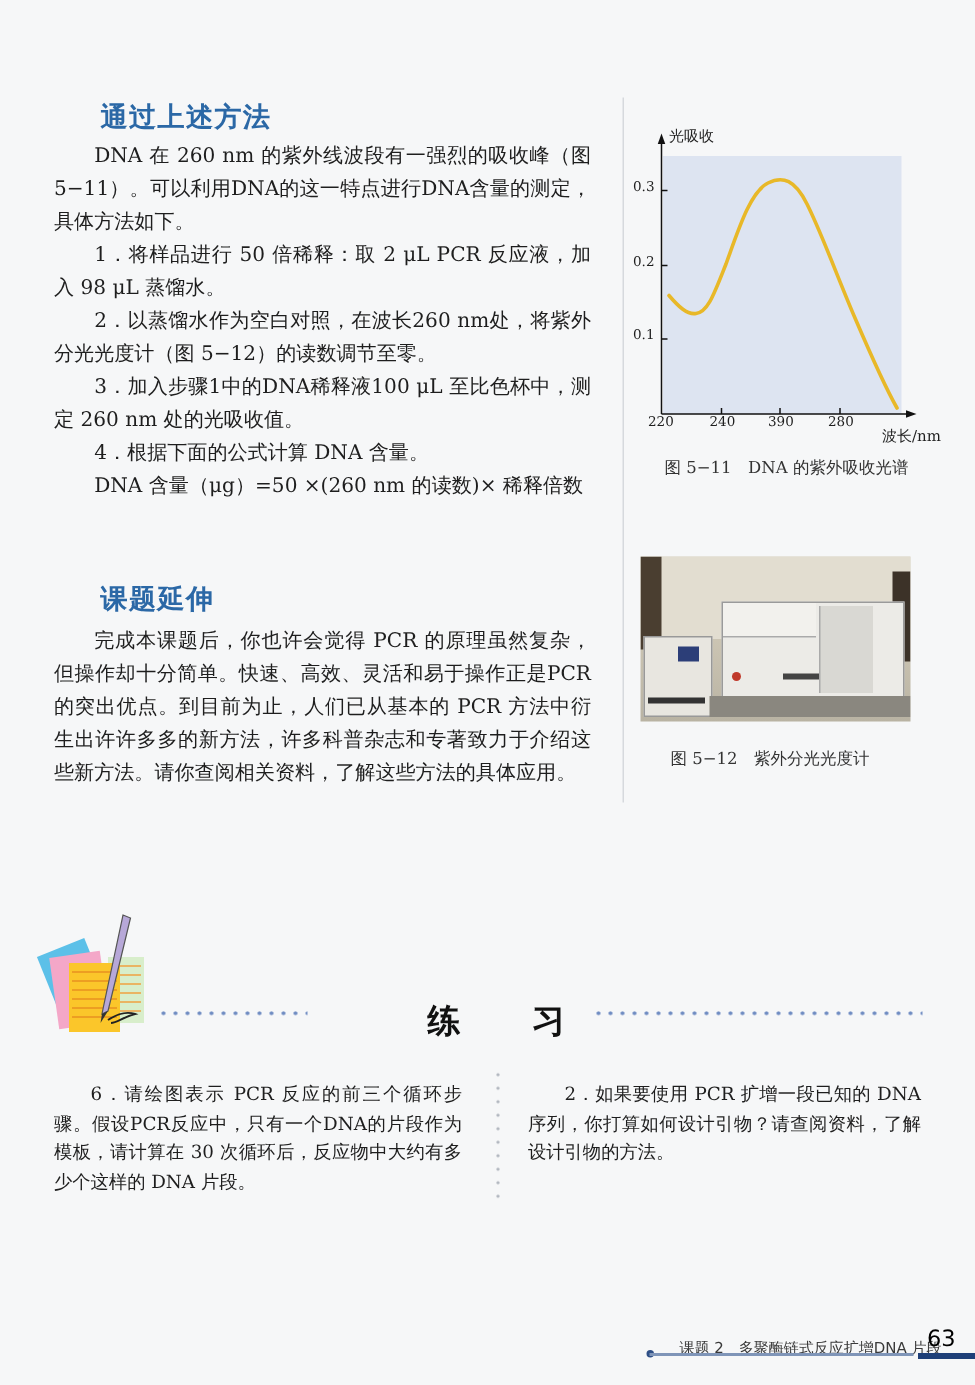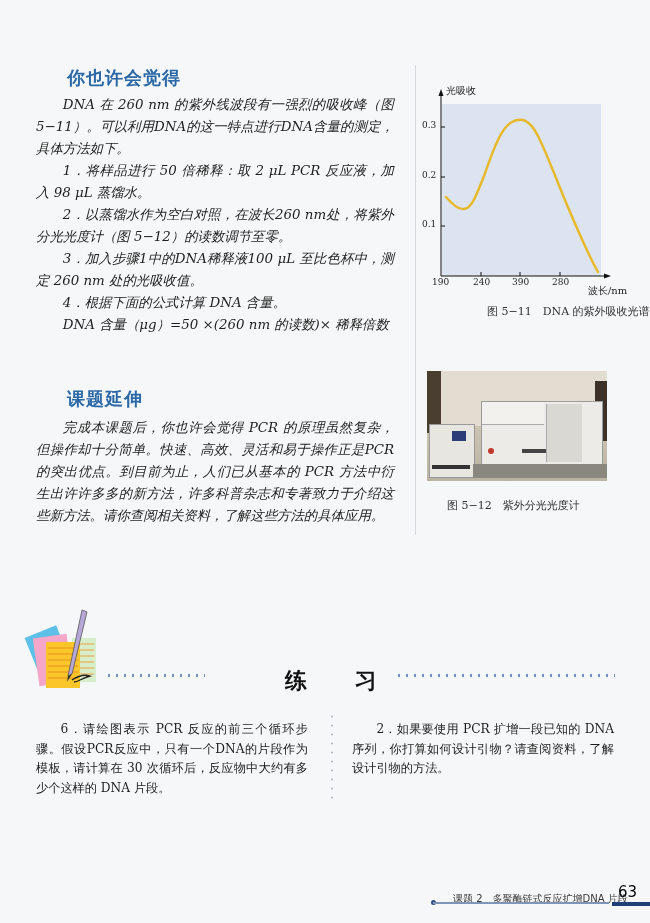--- a/index.html
+++ b/index.html
@@ -10,21 +10,21 @@
     color: #1e1e1e;
   }
   .abs { position: absolute; }
   .h-blue {
     font-family: "DejaVu Sans", "Liberation Sans", sans-serif;
     color: #2b68a6; font-size: 18px; font-weight: bold; letter-spacing: 1px;
   }
   .para {
     font-size: 13.4px; line-height: 22px; text-align: justify;
   }
-  .para p { margin: 0; text-indent: 2em; font-style: italic; }
+  .para p { margin: 0; text-indent: 2em; }
   .divider-v {
     position: absolute; left: 415px; top: 65px; width: 1px; height: 470px;
     background: #d6d9dd;
   }
   .caption {
     font-size: 11px; color: #333;
     font-family: "DejaVu Serif", "Liberation Serif", serif;
   }
   .chart-wrap { position: absolute; left: 418px; top: 80px; width: 232px; height: 210px; }
   .photo {
@@ -52,21 +52,21 @@
     background-image: radial-gradient(circle, #b3b8c0 0.9px, transparent 1.2px); background-size: 2px 9px; background-repeat: repeat-y; }
   .footer-text { position:absolute; left:453px; top:892px; font-family:"DejaVu Sans","Liberation Sans",sans-serif; font-size:10px; color:#3a3a3a;text-align:center; }
   .footer-line { position:absolute; left:433px; top:902px; width:176px; height:1.5px; background:#7f95b8; }
   .footer-dot { position:absolute; left:431px; top:900px; width:5px; height:5px; border-radius:50%; background:#2f4f86; }
   .page-num { position:absolute; left:618px; top:883px; font-family:"DejaVu Sans","Liberation Sans",sans-serif; font-size:15px; color:#000000; }
   .page-bar { position:absolute; left:612px; top:902px; width:38px; height:4px; background:#1e3f78; }
 </style>
 </head>
 <body>
 
-<div class="abs h-blue" style="left:67px; top:66px;">你也许会觉得</div>
+<div class="abs h-blue" style="left:67px; top:66px;">通过上述方法</div>
 <div class="abs para" style="left:36px; top:94px; width:358px;">
   <p>DNA 在 260 nm 的紫外线波段有一强烈的吸收峰（图 5−11）。可以利用DNA的这一特点进行DNA含量的测定，具体方法如下。</p>
   <p>1．将样品进行 50 倍稀释：取 2 μL PCR 反应液，加入 98 μL 蒸馏水。</p>
   <p>2．以蒸馏水作为空白对照，在波长260 nm处，将紫外分光光度计（图 5−12）的读数调节至零。</p>
   <p>3．加入步骤1中的DNA稀释液100 μL 至比色杯中，测定 260 nm 处的光吸收值。</p>
   <p>4．根据下面的公式计算 DNA 含量。</p>
   <p>DNA 含量（μg）=50 ×(260 nm 的读数)× 稀释倍数</p>
 </div>
 
 <div class="abs h-blue" style="left:67px; top:387px;">课题延伸</div>
@@ -93,27 +93,27 @@
     <line x1="63" y1="196" x2="63" y2="192" stroke="#111"></line>
     <line x1="102" y1="196" x2="102" y2="192" stroke="#111"></line>
     <line x1="142" y1="196" x2="142" y2="192" stroke="#111"></line>
 
     <path d="M28,117 C34,124 40,130 46,129 C54,128 58,116 66,96 C74,74 82,48 94,42 C104,37 112,40 120,56 C130,76 140,104 152,132 C164,160 172,178 180,192" fill="none" stroke="#e8b828" stroke-width="2.4" stroke-linecap="round"></path>
   </svg>
   <div class="abs" style="left:28px; top:4px; font-size:10px; font-family:'DejaVu Serif','Liberation Serif',serif;">光吸收</div>
   <div class="abs" style="left:4px; top:40px; font-size:9px;">0.3</div>
   <div class="abs" style="left:4px; top:90px; font-size:9px;">0.2</div>
   <div class="abs" style="left:4px; top:139px; font-size:9px;">0.1</div>
-  <div class="abs" style="left:14px; top:197px; font-size:9px;">190</div>
+  <div class="abs" style="left:14px; top:197px; font-size:9px;">220</div>
   <div class="abs" style="left:55px; top:197px; font-size:9px;">240</div>
   <div class="abs" style="left:94px; top:197px; font-size:9px;">390</div>
   <div class="abs" style="left:134px; top:197px; font-size:9px;">280</div>
 </div>
 <div class="abs" style="left:588px; top:284px; font-size:10px;">波长/nm</div>
-<div class="abs caption" style="left:443px; top:304px;margin-left:44px;">图 5−11　DNA 的紫外吸收光谱</div>
+<div class="abs caption" style="left:443px; top:304px;">图 5−11　DNA 的紫外吸收光谱</div>
 
 <div class="photo">
   <div class="wall"></div>
   <div class="post-l"></div>
   <div class="post-r"></div>
   <div class="unit-small">
       <div class="disp"></div>
       <div class="strip"></div>
     </div>
   <div class="unit-main">

